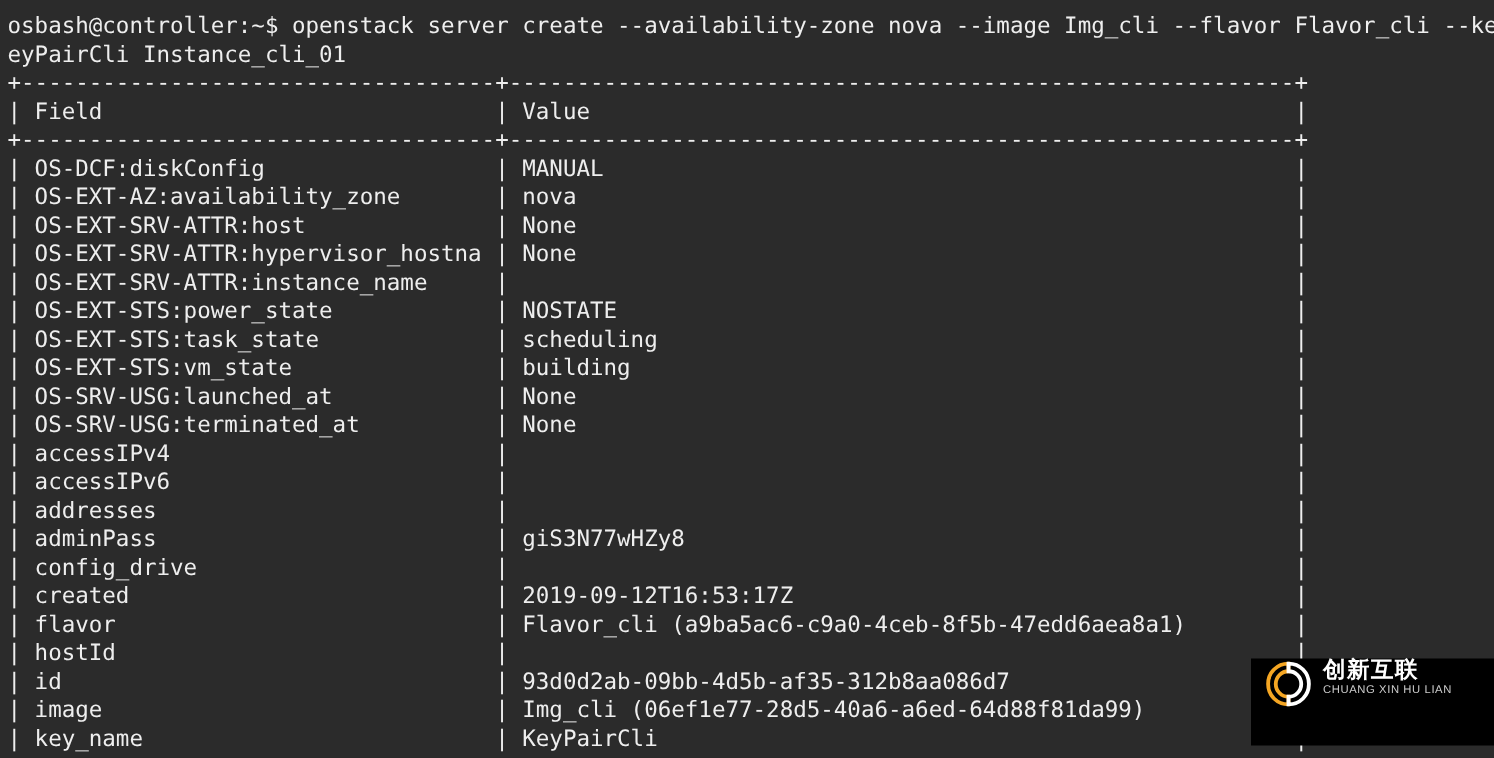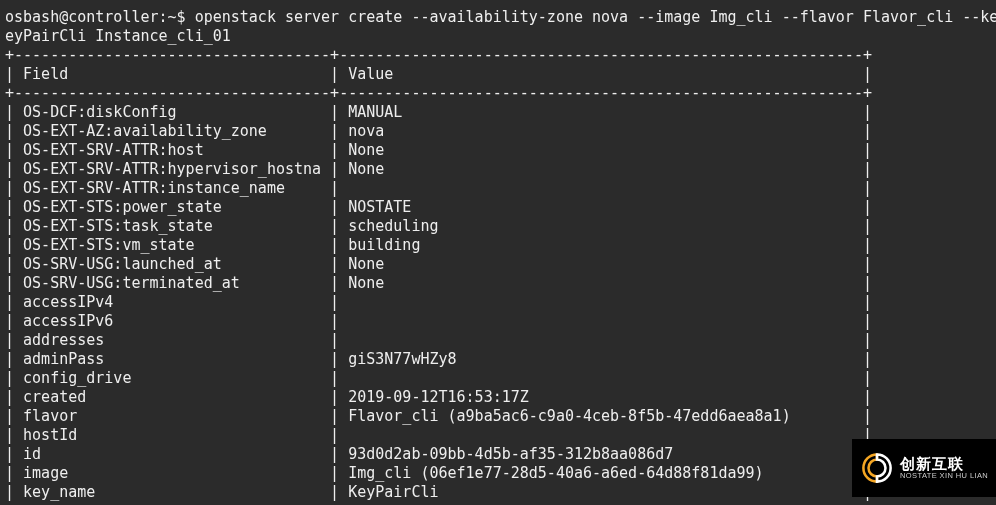--- a/index.html
+++ b/index.html
@@ -16,26 +16,25 @@
   }
   .terminal {
     white-space: pre;
     padding: 8px 0 0 5px;
     letter-spacing: 0px;
   }
   .watermark {
     position: absolute;
     right: 0;
     bottom: 8px;
-    width: 144px;
+    width: 162px;
     height: 58px;
     background: #000000;
     color: #ffffff;
     display: flex;
-    align-items: center;
     padding-left: 8px;
     box-sizing: border-box;
     font-family: sans-serif;
   }
   .wm-logo {
     width: 34px;
     height: 34px;
     margin-right: 6px;
     flex-shrink: 0;
   }
@@ -85,15 +84,15 @@
 | image                             | Img_cli (06ef1e77-28d5-40a6-a6ed-64d88f81da99)           |
 | key_name                          | KeyPairCli                                               |</div>
 
 <div class="watermark">
   <svg class="wm-logo" viewBox="0 0 40 40">
     <path d="M20 4 C11 4 4 11 4 20 C4 29 11 36 20 36 L20 30 C14.5 30 10 25.5 10 20 C10 14.5 14.5 10 20 10 Z" fill="none" stroke="#f5a623" stroke-width="3"></path>
     <path d="M20 4 C29 4 36 11 36 20 C36 29 29 36 20 36 L20 30 C25.5 30 30 25.5 30 20 C30 14.5 25.5 10 20 10 Z" fill="none" stroke="#ffffff" stroke-width="3"></path>
   </svg>
   <div class="wm-text">
     <div class="wm-zh">创新互联</div>
-    <div class="wm-en">NOSTATE XIN HU LIAN</div>
+    <div class="wm-en">CHUANG XIN HU LIAN</div>
   </div>
 </div>
 
 </body></html>

